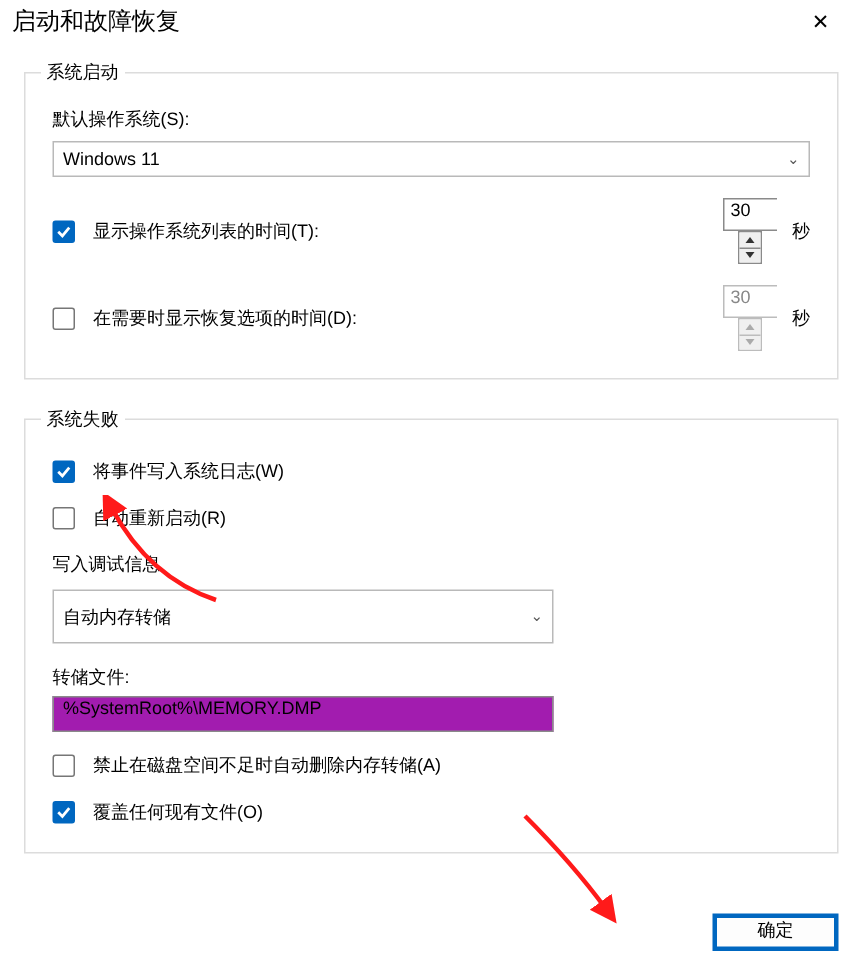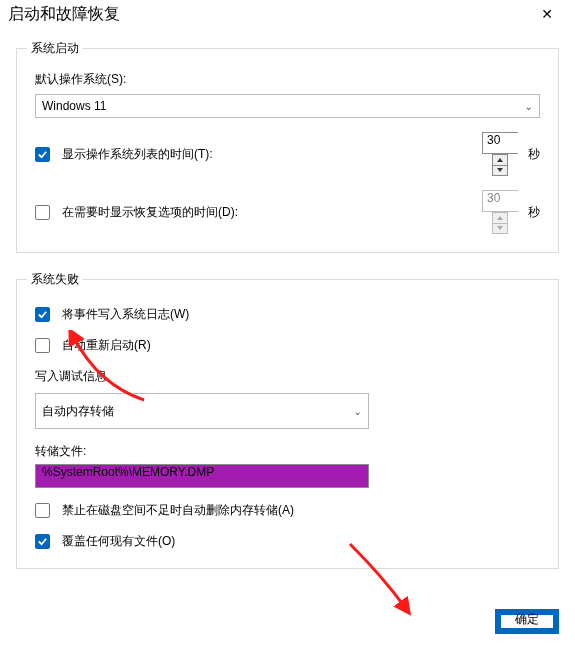--- a/index.html
+++ b/index.html
@@ -104,22 +104,22 @@
     .textinput {
       width: 334px; height: 24px; border: 1px solid #8a8a8a;
       padding: 0 6px; font-size: 12px; margin-top: 4px;
       background: #a21caf;
     }
     .buttons {
       display: flex; justify-content: flex-end; gap: 10px;
       padding: 10px 16px 10px 16px;
     }
     .btn {
-      width: 64px; height: 25px; border: 6px solid #d946ef;
-      background: #fdfdfd; display: flex; align-items: flex-end; justify-content: center;
+      width: 84px; height: 25px; border: 3px solid #d946ef;
+      background: #fdfdfd; display: flex; align-items: flex-start; justify-content: center;
       font-size: 12px;
     }
     .btn.primary { border-color: #0067c0; }
     .arrow {
       position: absolute; pointer-events: none;
     }
     .arrow svg { display: block; }
   </style>
 </head>
 <body>

